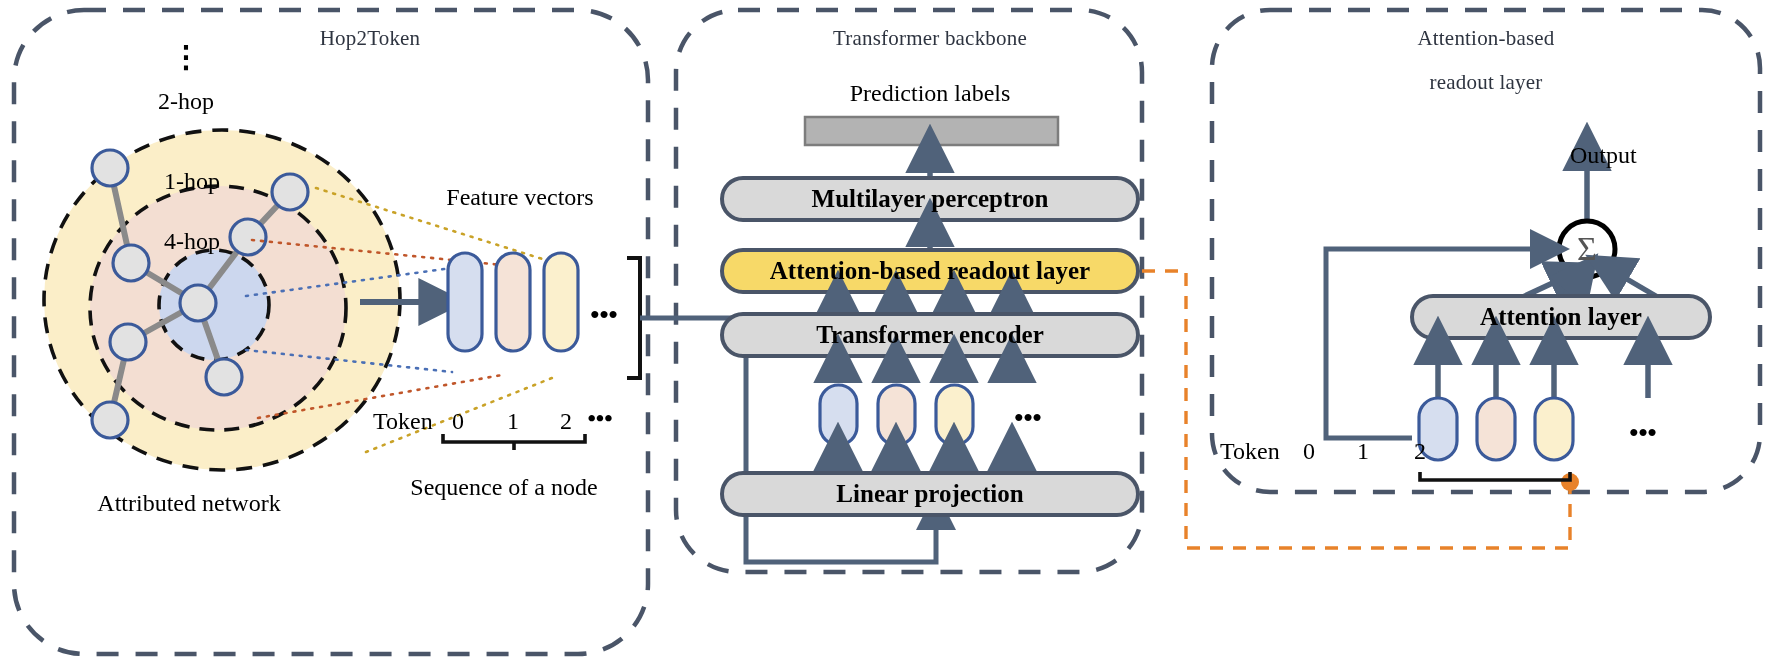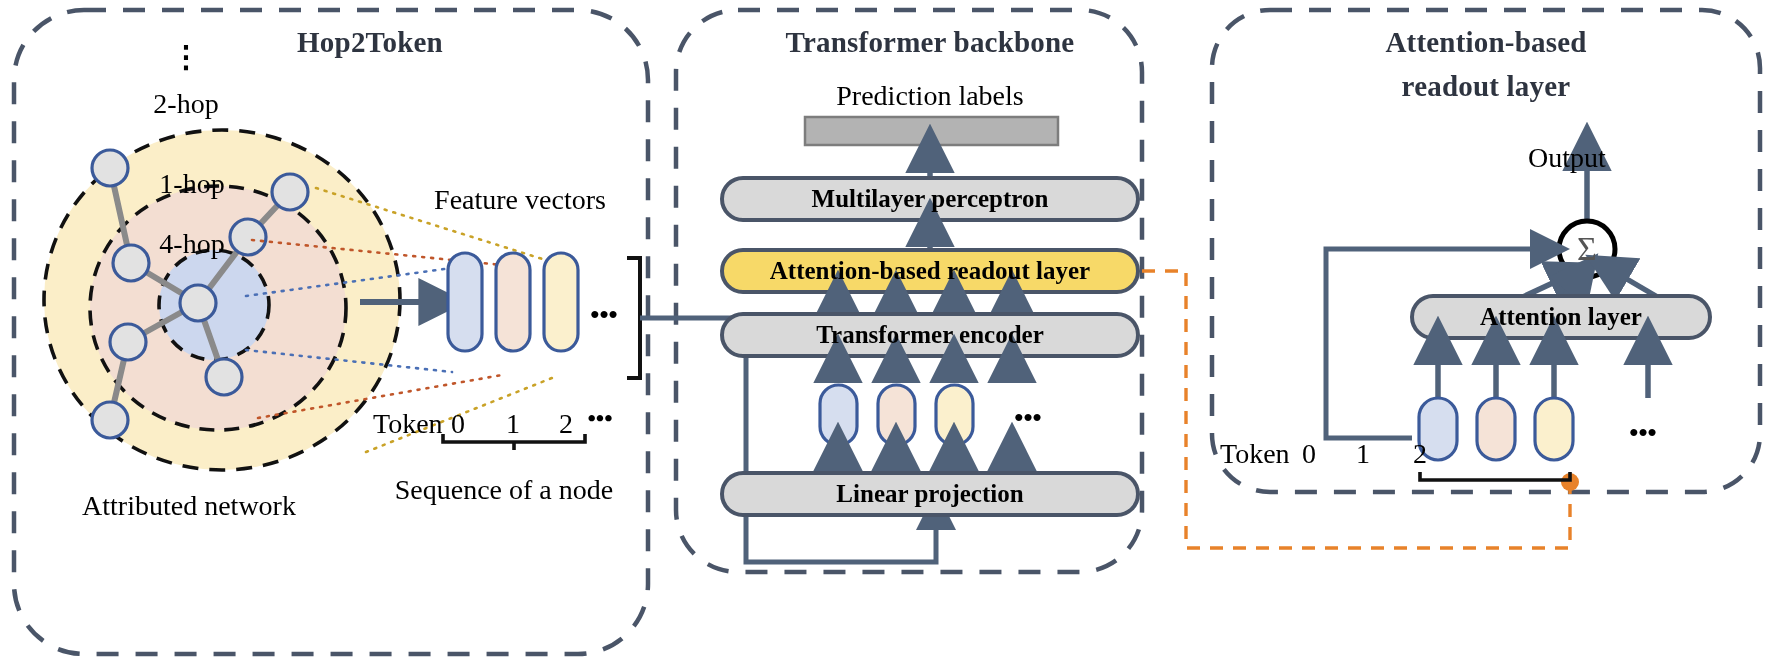--- a/index.html
+++ b/index.html
@@ -1,22 +1,22 @@
 <!DOCTYPE html>
 <html><head>
 <meta charset="utf-8">
 <style>
   html,body{margin:0;padding:0;background:#ffffff;}
   body{width:1774px;height:666px;position:relative;overflow:hidden;
        font-family:"Liberation Serif","DejaVu Serif",serif;color:#000;}
   #root{position:absolute;left:0;top:0;width:1774px;height:666px;}
   svg.layer{position:absolute;left:0;top:0;width:1774px;height:666px;}
   .txt{position:absolute;white-space:nowrap;}
-  .panel-title{font-weight:bold;font-size:29px;color:#2e3440;letter-spacing:.2px;}
-  .lbl{font-size:28px;color:#000;}
+  .panel-title{font-weight:normal;font-size:21px;color:#2e3440;letter-spacing:.2px;}
+  .lbl{font-size:24px;color:#000;}
   .boxlabel{font-weight:bold;font-size:25px;color:#000;}
   .ctr{transform:translateX(-50%);}
 </style>
 </head>
 <body>
 
 <div id="root">
 
   <svg class="layer" viewBox="0 0 1774 666">
     <defs>
@@ -181,21 +181,21 @@
   <div class="txt boxlabel ctr" style="left:930px;top:257px;">Attention-based readout layer</div>
   <div class="txt boxlabel ctr" style="left:930px;top:185px;">Multilayer perceptron</div>
   <div class="txt boxlabel ctr" style="left:930px;top:480px;">Linear projection</div>
   <div class="txt boxlabel ctr" style="left:930px;top:321px;">Transformer encoder</div>
 
   <div class="txt ctr" style="left:1028px;top:403px;font-size:26px;font-weight:bold;">•••</div>
 
   <div class="txt panel-title ctr" style="left:1486px;top:26px;">Attention-based</div>
   <div class="txt panel-title ctr" style="left:1486px;top:70px;">readout layer</div>
 
-  <div class="txt lbl" style="left:1528px;top:142px;">Output</div>
+  <div class="txt lbl" style="left:1570px;top:142px;">Output</div>
 
   <div class="txt ctr" style="left:1587px;top:230px;font-size:34px;color:#555;">Σ</div>
 
   <div class="txt boxlabel ctr" style="left:1561px;top:303px;">Attention layer</div>
 
   <div class="txt ctr" style="left:1643px;top:418px;font-size:26px;font-weight:bold;">•••</div>
 
   <div class="txt lbl" style="left:1220px;top:438px;">Token</div>
   <div class="txt lbl ctr" style="left:1309px;top:438px;">0</div>
   <div class="txt lbl ctr" style="left:1363px;top:438px;">1</div>

